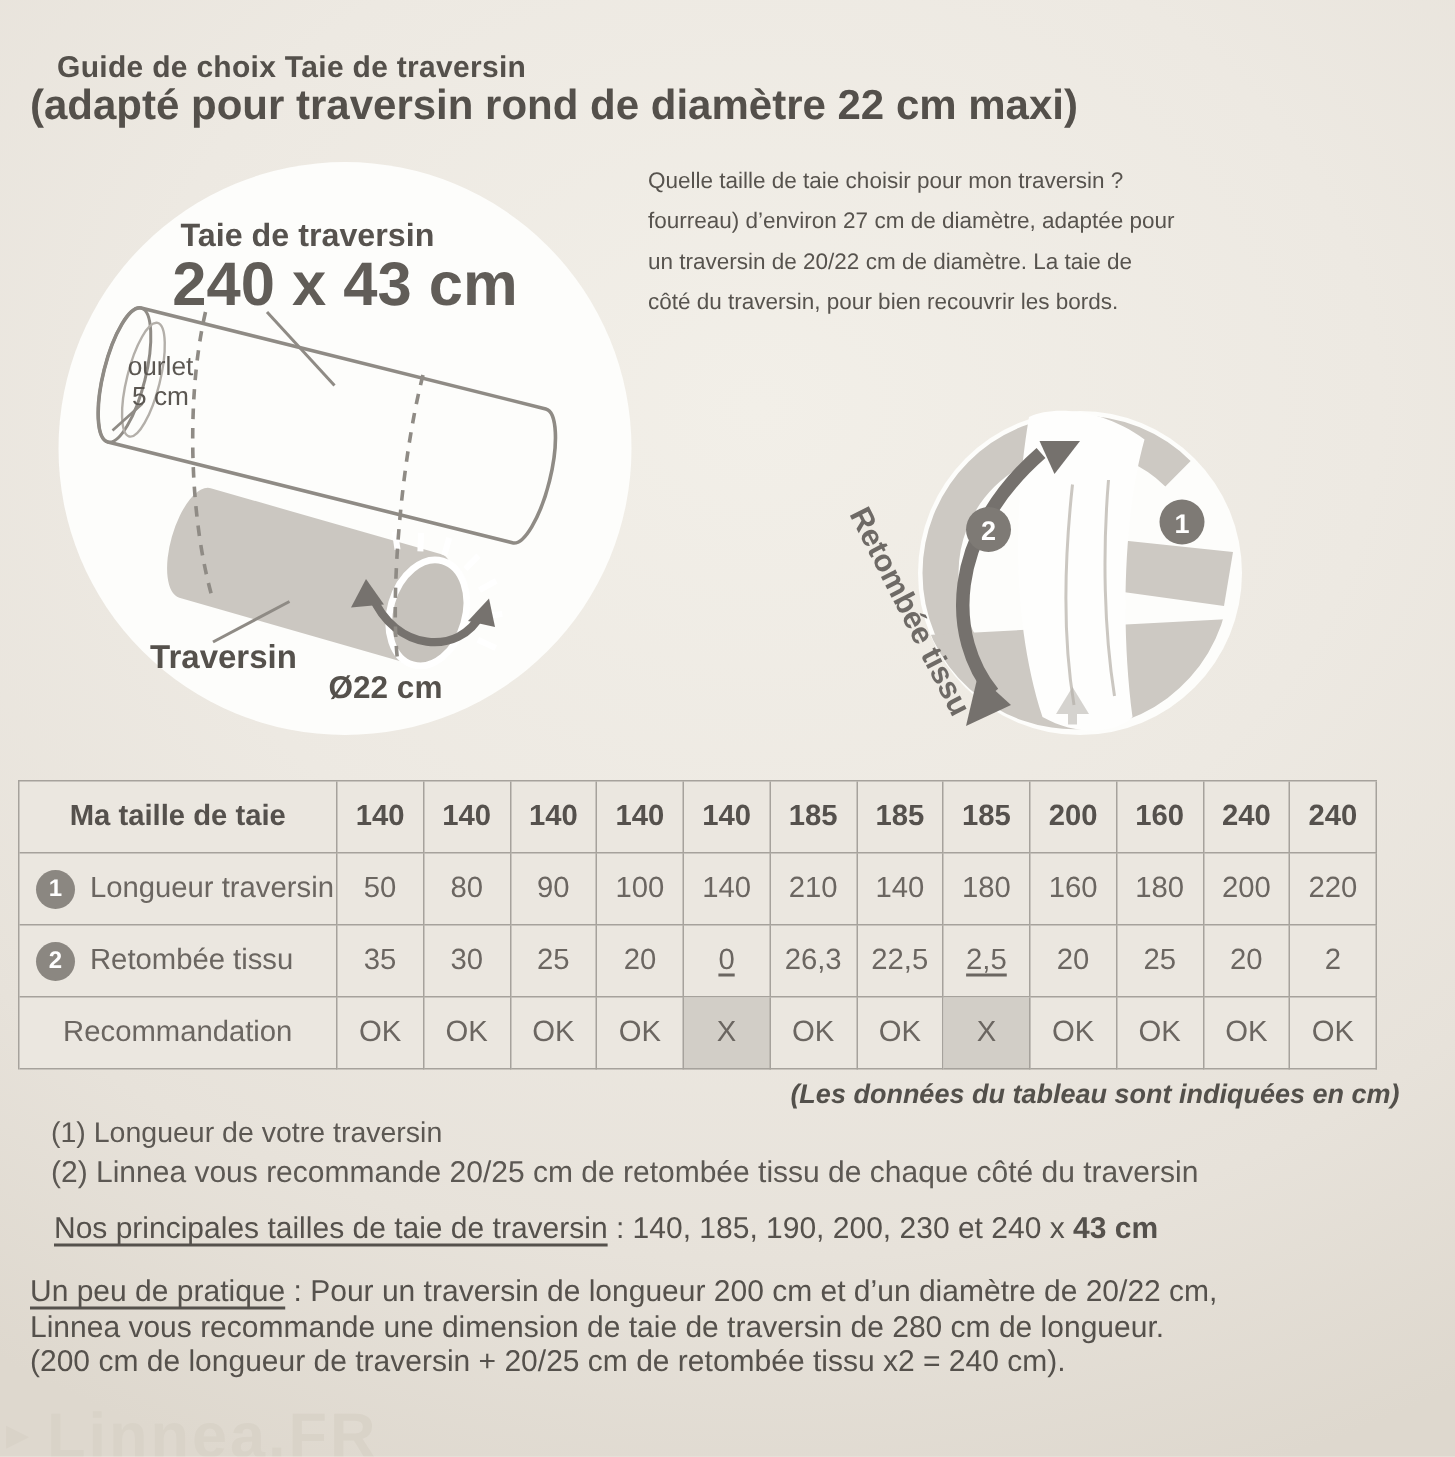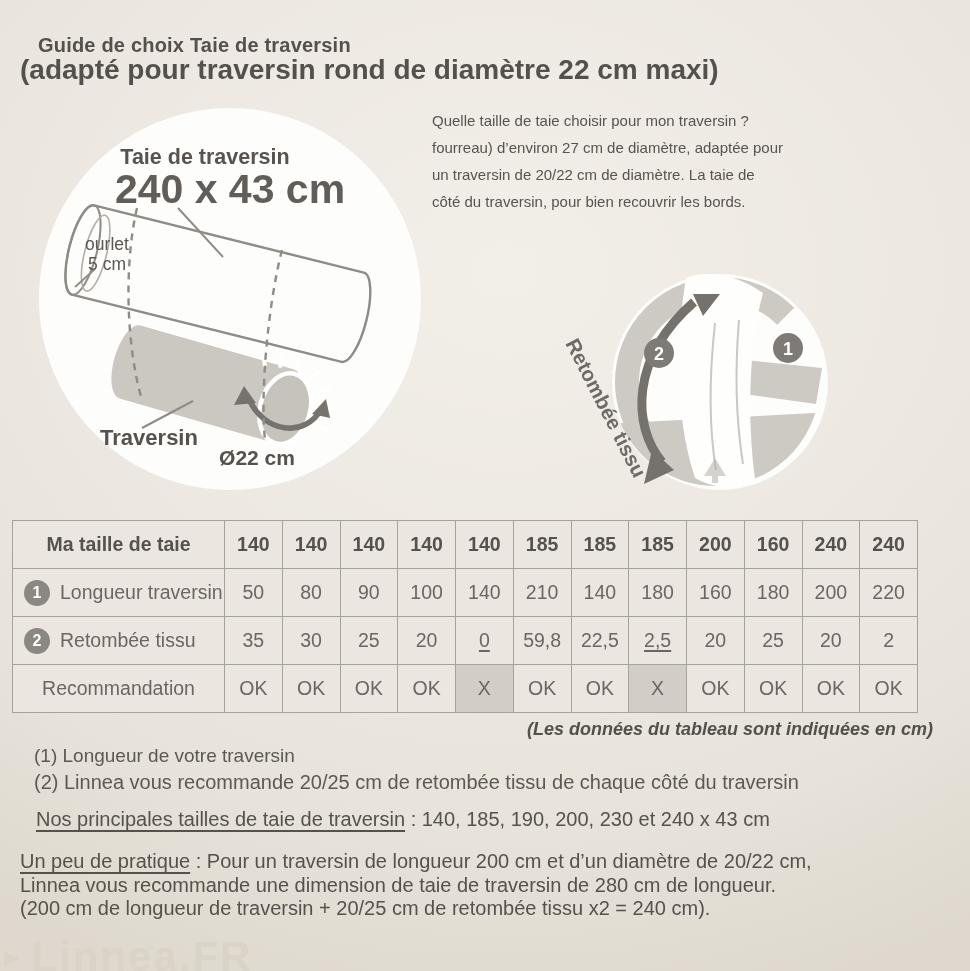--- a/index.html
+++ b/index.html
@@ -33,21 +33,21 @@
   .cell.lab.withbadge{justify-content:flex-start;padding-left:11px;gap:10px;}
   .cell.fail{background:#D2CEC7;}
   .u{text-decoration:underline;text-underline-offset:3px;text-decoration-thickness:1.5px;}
   .badge{width:26px;height:26px;border-radius:50%;background:#8B8781;color:#FFFFFF;
     font-weight:700;font-size:16px;display:inline-flex;align-items:center;justify-content:center;flex:none;}
   .table-note{position:absolute;right:37px;top:719px;font-size:18px;font-style:italic;font-weight:600;color:#53504B;}
   .footnote1{position:absolute;left:34px;top:745px;font-size:19px;color:#5C5853;}
   .footnote2{position:absolute;left:34px;top:771px;font-size:20px;color:#5C5853;}
   .sizes-line{position:absolute;left:36px;top:808px;font-size:20px;color:#55514C;}
   .sizes-line .ul{text-decoration:underline;text-underline-offset:4px;}
-  .sizes-line .b{font-weight:400;}
+  .sizes-line .b{font-weight:700;}
   .practice{position:absolute;left:20px;top:850px;width:920px;font-size:20px;line-height:23.5px;color:#55514C;}
   .practice .ul{text-decoration:underline;text-underline-offset:4px;}
   .watermark{position:absolute;left:4px;top:933px;font-size:42px;font-weight:700;
     color:#D9D3C8;letter-spacing:2px;display:flex;align-items:center;gap:10px;}
   .watermark .tri{font-size:20px;line-height:1;}
 </style>
 </head>
 <body>
 
 <div class="page">
@@ -184,21 +184,21 @@
         <span class="badge">2</span>
         <span>Retombée tissu</span>
       </div>
       <div class="cell val">35</div>
       <div class="cell val">30</div>
       <div class="cell val">25</div>
       <div class="cell val">20</div>
       <div class="cell val">
         <span class="u">0</span>
       </div>
-      <div class="cell val">59,8</div>
+      <div class="cell val">26,3</div>
       <div class="cell val">22,5</div>
       <div class="cell val">
         <span class="u">2,5</span>
       </div>
       <div class="cell val">20</div>
       <div class="cell val">25</div>
       <div class="cell val">20</div>
       <div class="cell val">2</div>
       <div class="cell lab">
         <span>Recommandation</span>

